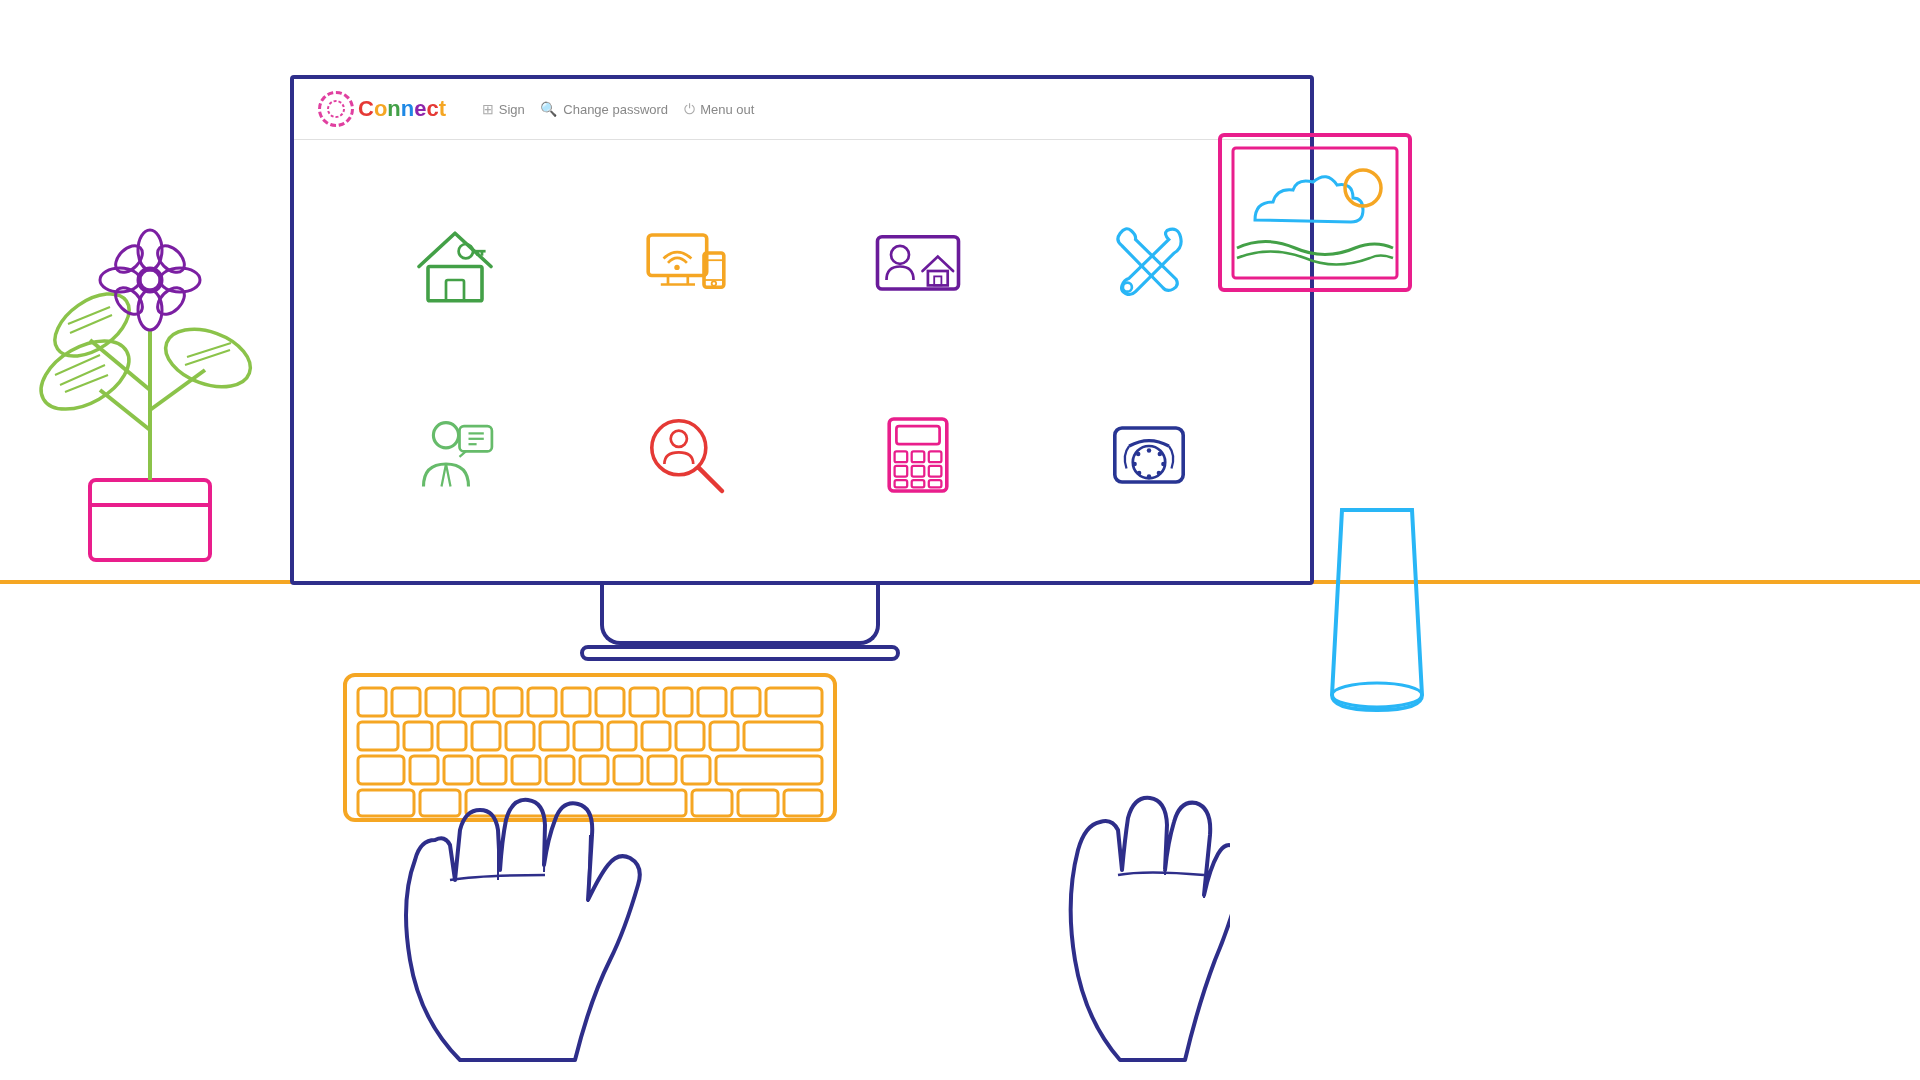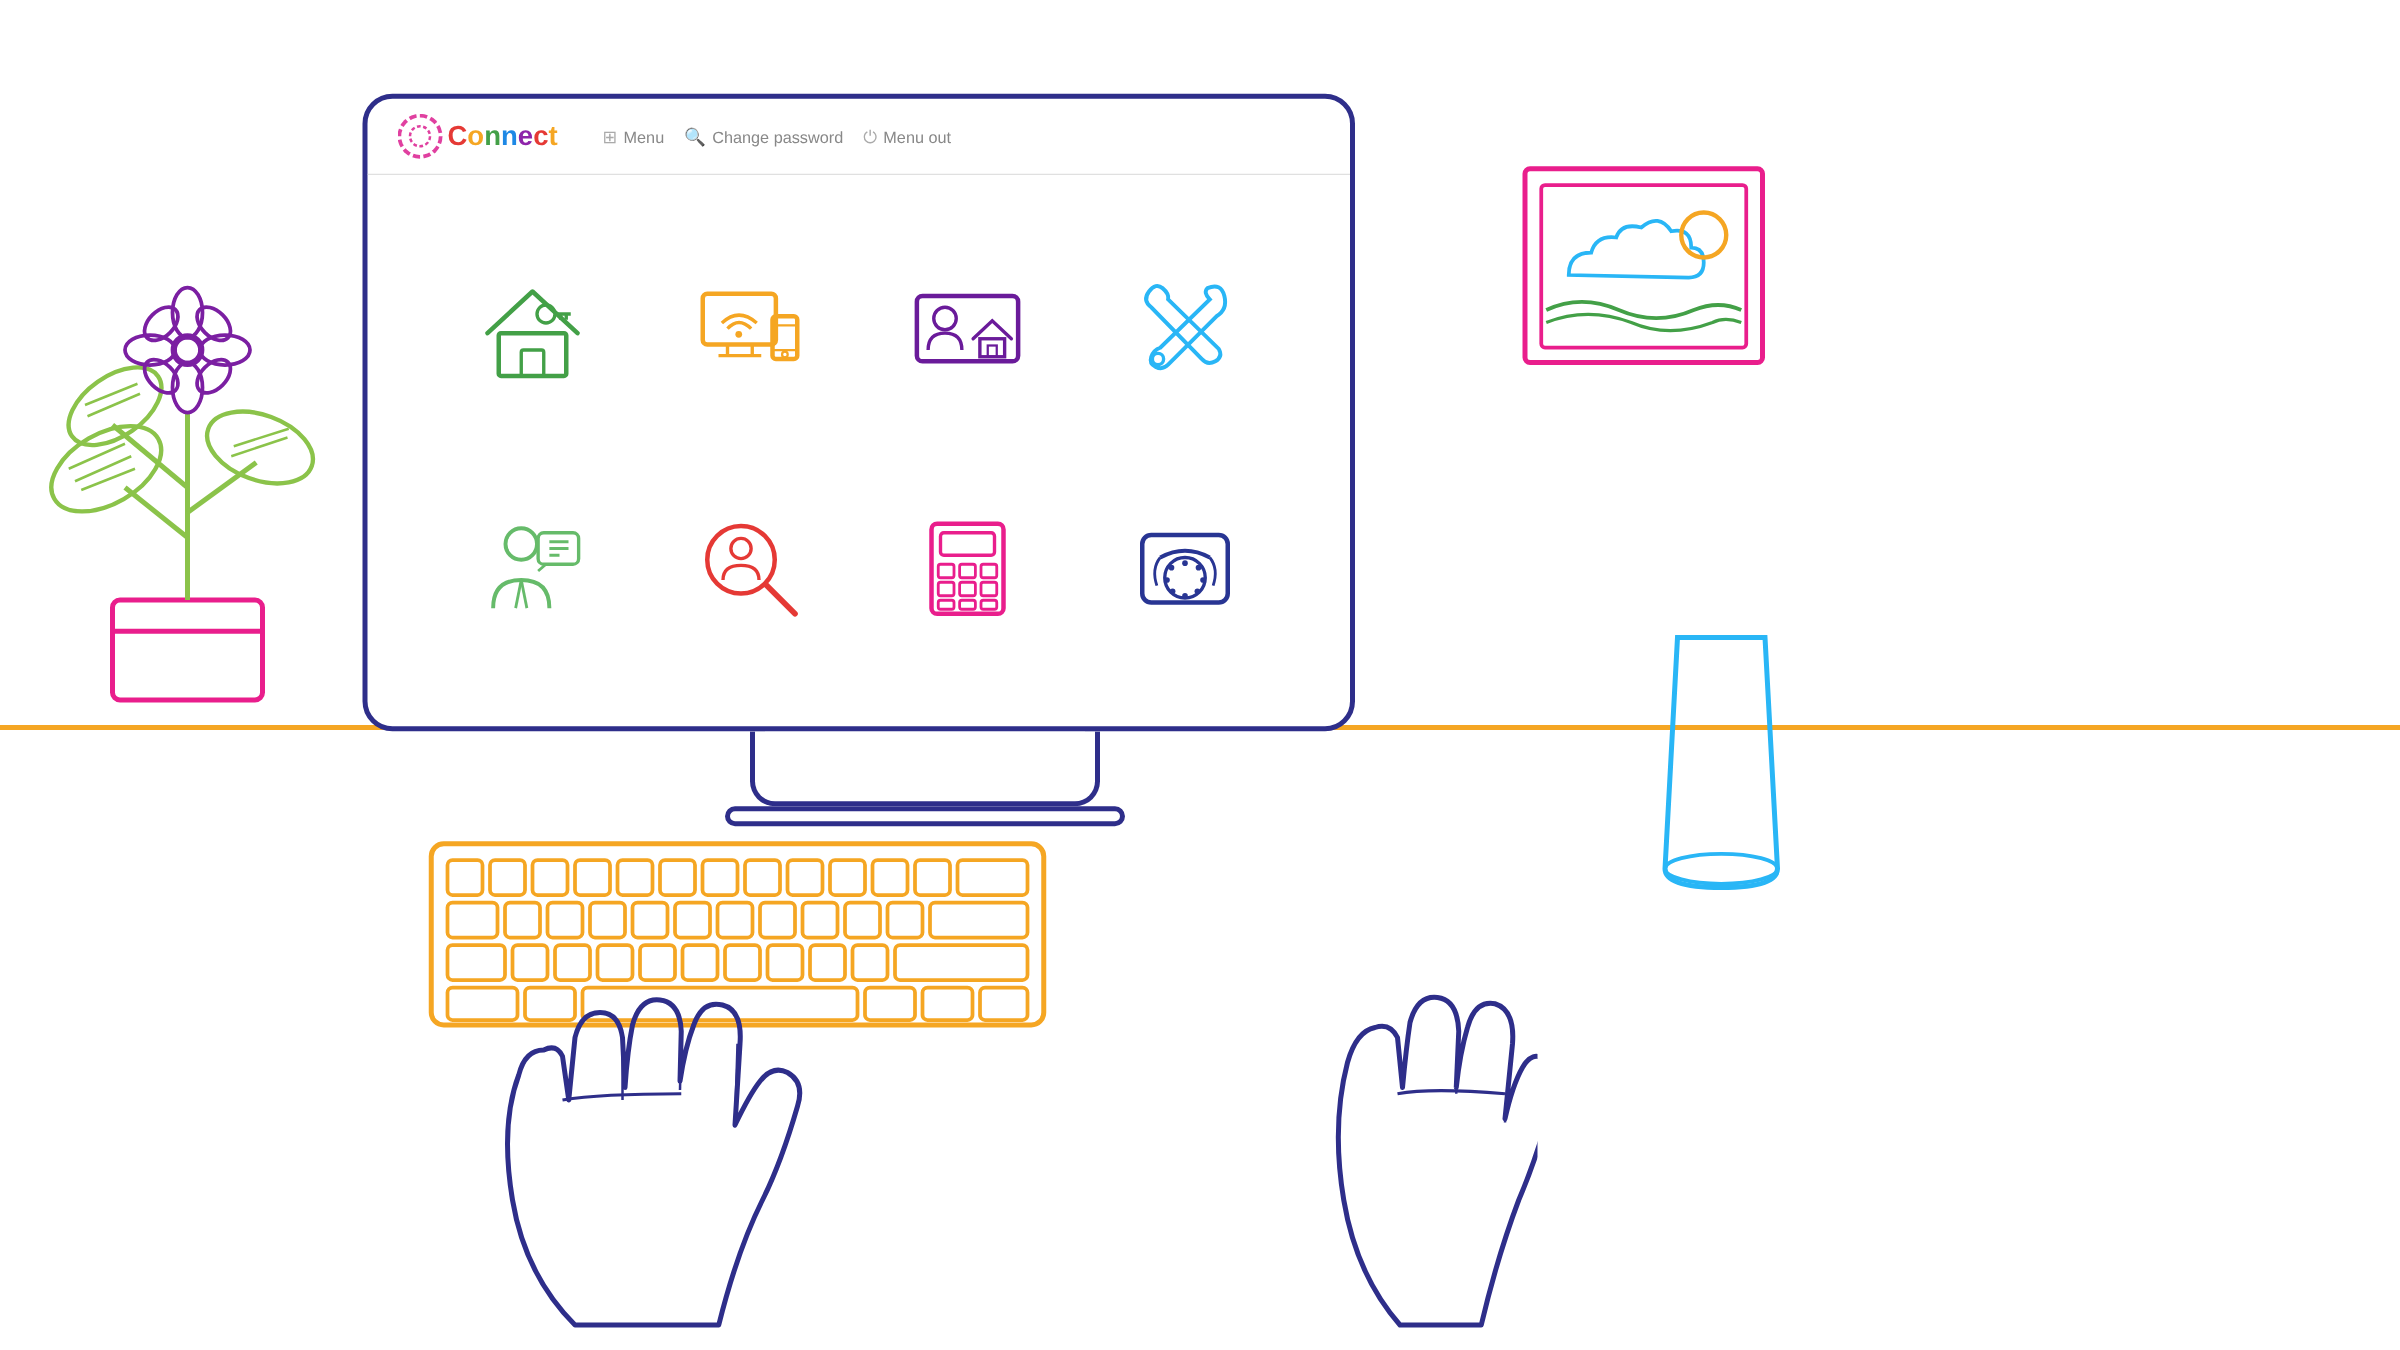--- a/index.html
+++ b/index.html
@@ -26,25 +26,25 @@
     
     .monitor-wrapper {
       position: absolute;
       left: 290px;
       top: 75px;
       width: 900px;
       z-index: 2;
     }
 
     .monitor-screen {
-      width: 794px;
+      width: 1024px;
       height: 510px;
       background: #ffffff;
       border: 4px solid #2e2e8a;
-      border-radius: 24px;
+      border-radius: 4px;
       position: relative;
       overflow: hidden;
     }
 
     .monitor-stand {
       width: 280px;
       height: 60px;
       background: transparent;
       border-bottom: 4px solid #2e2e8a;
       border-left: 4px solid #2e2e8a;
@@ -210,21 +210,21 @@
             <circle cx="11" cy="11" r="8" fill="none" stroke="#e040a0" stroke-width="2" stroke-dasharray="3 2"></circle>
           </svg>
         </div>
         <span class="logo-text">
           <span class="c">C</span><span class="o">o</span><span class="n">n</span><span class="n2">n</span><span class="e">e</span><span class="c2">c</span><span class="t">t</span>
         </span>
       </div>
       <div class="nav-links">
         <div class="nav-item">
           <span class="nav-icon">⊞</span>
-          <span>Menu</span>
+          <span>Sign</span>
         </div>
         <div class="nav-item">
           <span class="nav-icon">🔍</span>
           <span>Change password</span>
         </div>
         <div class="nav-item">
           <span class="nav-icon">⏻</span>
           <span>Menu out</span>
         </div>
       </div>

